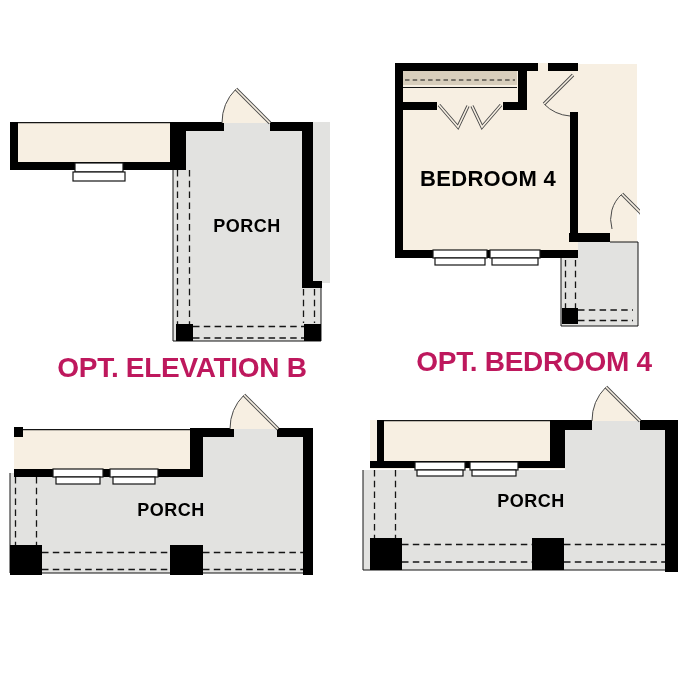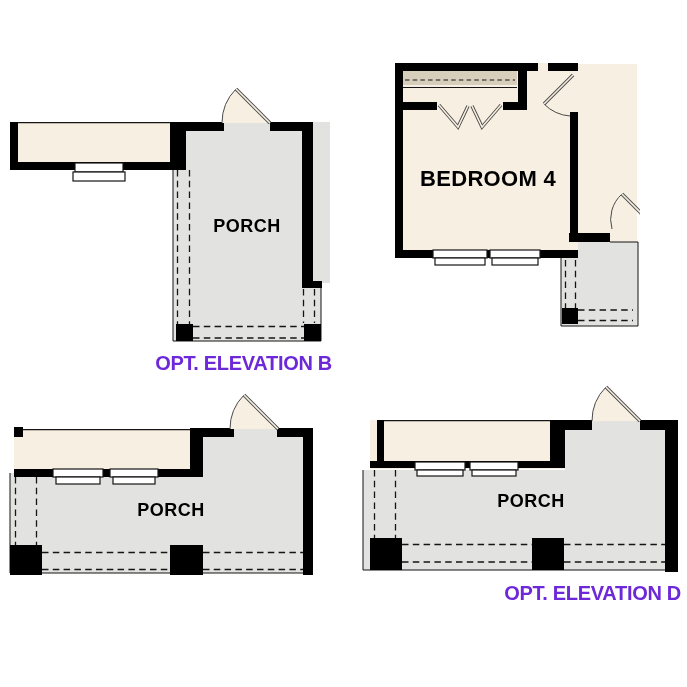--- a/index.html
+++ b/index.html
@@ -17,22 +17,22 @@
   .win{fill:#ffffff;stroke:var(--line);stroke-width:1.2;}
   .post{fill:var(--wall);}
   .arc{fill:none;stroke:#4a4a4a;stroke-width:1;}
   .fan{fill:var(--cream);}
   .leaf-o{stroke:#4a4a4a;stroke-width:3.4;fill:none;}
   .leaf-i{stroke:var(--cream);stroke-width:1.6;fill:none;}
   .room-label{font-family:"Liberation Sans",sans-serif;font-weight:700;font-size:18px;fill:#000;
               letter-spacing:.5px;text-anchor:middle;}
   .room-label-lg{font-family:"Liberation Sans",sans-serif;font-weight:700;font-size:22px;fill:#000;
               letter-spacing:.3px;text-anchor:middle;}
-  .title{position:absolute;font-weight:700;font-size:20px;letter-spacing:-.3px;text-align:right;
-         color:#6d28d9;white-space:nowrap;}
+  .title{position:absolute;font-weight:700;font-size:28px;letter-spacing:-.3px;text-align:center;
+         color:#be185d;white-space:nowrap;}
 </style>
 </head>
 <body>
 
 <div id="canvas">
 
   <svg style="left:0;top:55px" width="345" height="295" viewBox="0 55 345 295">
 
     <g>
       <rect class="slab" x="173" y="122" width="140" height="219"></rect>
@@ -136,20 +136,21 @@
       <rect class="win" x="492" y="258" width="46" height="7"></rect>
     </g>
 
     <g>
       <path class="dash" d="M565.5,260 V308 M575.5,260 V308"></path>
       <path class="dash" d="M578,310 H633 M578,320.5 H633"></path>
     </g>
     <rect class="post" x="562" y="308" width="16" height="16"></rect>
     <text class="room-label-lg" x="488" y="178" dominant-baseline="central">BEDROOM 4</text>
   </svg>
+  <div class="title" style="left:404px;top:346px;width:260px">OPT. BEDROOM 4</div>
 
   <svg style="left:5px;top:385px" width="315" height="195" viewBox="5 385 315 195">
 
     <g>
       <rect class="slab" x="10" y="473" width="293" height="100"></rect>
       <rect class="slab" x="203" y="429" width="100" height="144"></rect>
       <path class="edge" d="M10,473 V573 M10,573 H313"></path>
     </g>
 
     <g>
@@ -234,15 +235,14 @@
     <g>
       <path class="dash" d="M374.5,470 V538 M395.5,470 V538"></path>
       <path class="dash" d="M402,544.5 H532 M402,562 H532"></path>
       <path class="dash" d="M564,544.5 H665 M564,562 H665"></path>
     </g>
 
     <rect class="post" x="370" y="538" width="32" height="32"></rect>
     <rect class="post" x="532" y="538" width="32" height="32"></rect>
     <text class="room-label" x="531" y="501" dominant-baseline="central">PORCH</text>
   </svg>
-  <div class="title" style="left:381px;top:582px;width:300px">OPT. ELEVATION D</div>
 
 </div>
 
 </body></html>

